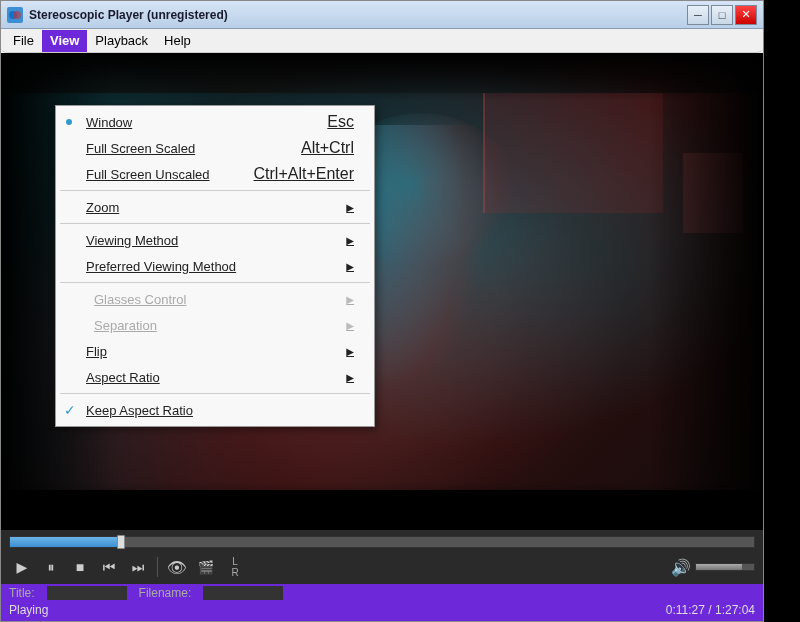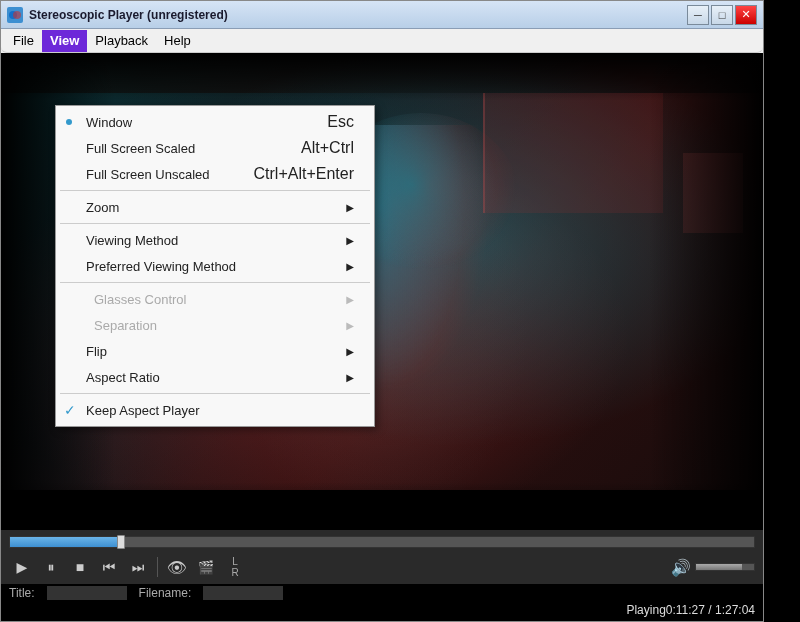--- a/index.html
+++ b/index.html
@@ -190,20 +190,21 @@
 
     .dropdown-item {
       display: flex;
       align-items: center;
       padding: 4px 20px 4px 30px;
       cursor: pointer;
       position: relative;
       color: #222;
       font-size: 13px;
       height: 26px;
+      text-decoration: underline;
     }
 
     .dropdown-item.disabled {
       color: #aaa;
       cursor: default;
       margin-left: 8px;
     }
 
     .dropdown-item .shortcut {
       margin-left: auto;
@@ -315,21 +316,21 @@
     }
 
     .volume-fill {
       height: 100%;
       background: linear-gradient(to bottom, #aaa, #777);
       width: 80%;
     }
 
     
     .status-bar {
-      background: #000000;
+      background: #6d28d9;
       padding: 2px 8px;
       flex-shrink: 0;
     }
 
     .status-info {
       display: flex;
       gap: 12px;
       font-size: 12px;
       color: #ccc;
       margin-bottom: 1px;
@@ -342,21 +343,21 @@
     .status-value {
       background: #333;
       width: 80px;
       height: 14px;
       display: inline-block;
       vertical-align: middle;
     }
 
     .status-bottom {
       display: flex;
-      justify-content: flex-end;
+      justify-content: space-between;
       font-size: 12px;
       color: #ccc;
       padding: 2px 0;
     }
 
     .status-playing {
       color: #ddd;
     }
 
     .status-time {
@@ -464,21 +465,21 @@
       <div class="dropdown-item">
         <span>Aspect Ratio</span>
         <span class="arrow">▶</span>
       </div>
 
       <div class="menu-separator"></div>
 
 
       <div class="dropdown-item">
         <span class="check-mark">✓</span>
-        <span>Keep Aspect Player</span>
+        <span>Keep Aspect Ratio</span>
       </div>
 
     </div>
   </div>
 
   <div class="controls-area">
     <div class="progress-bar-container">
       <div class="progress-bar-fill">
         <div class="progress-handle"></div>
       </div>

